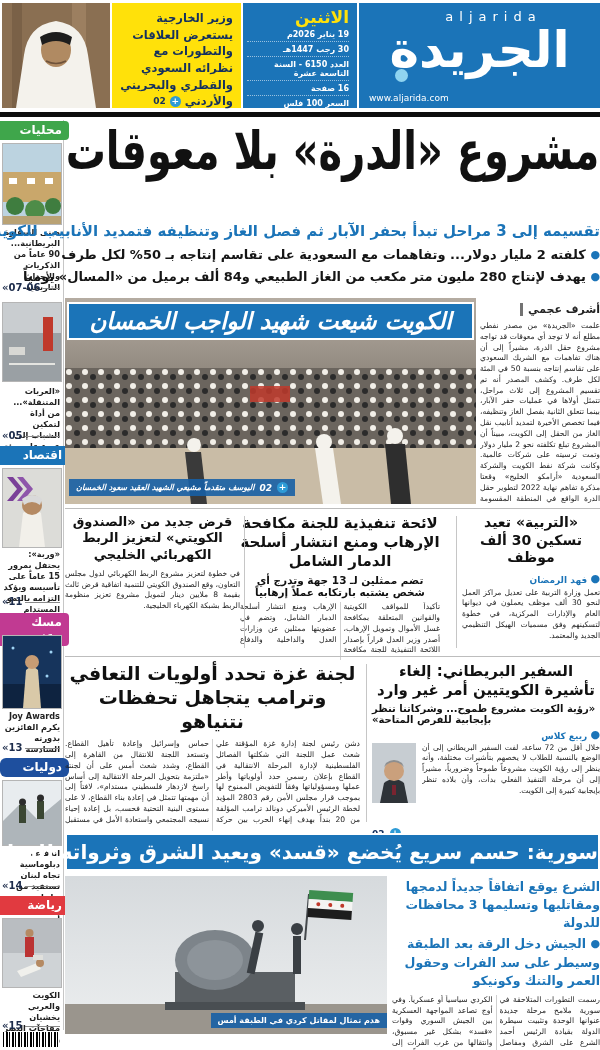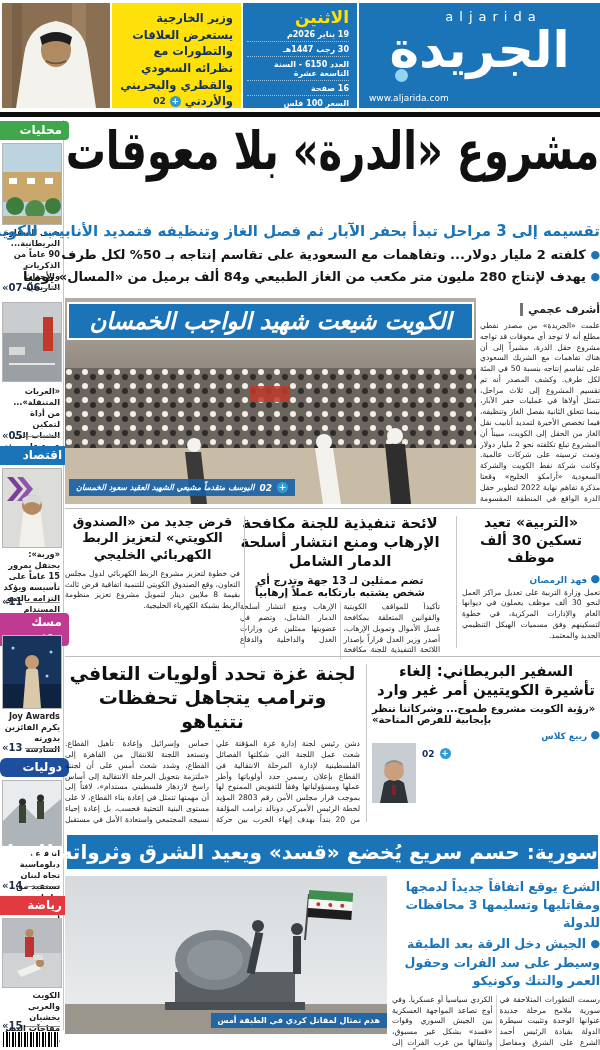--- a/index.html
+++ b/index.html
@@ -285,20 +285,21 @@
     <div style="position:relative;">
       <div style="float:left;width:44px;height:60px;margin:0 6px 2px 0;">
         <svg width="44" height="60" viewBox="0 0 44 60">
           <rect width="44" height="60" fill="#c7cdd2"></rect>
           <path d="M8,60 L12,40 Q22,32 32,40 L36,60 Z" fill="#2e3338"></path>
           <circle cx="22" cy="28" r="10" fill="#caa07c"></circle>
           <path d="M12,24 Q22,14 32,24 L30,20 Q22,14 14,20 Z" fill="#8e8e8e"></path>
           <rect x="20" y="42" width="4" height="10" fill="#7a2430"></rect>
         </svg>
       </div>
+      <div class="body-sm" style="height:78px;">خلال أقل من 72 ساعة، لفت السفير البريطاني إلى أن الوضع بالنسبة للطلاب لا يخصهم بتأشيرات مختلفة، وأنه ينظر إلى رؤية الكويت مشروعاً طموحاً وضرورياً، مشيراً إلى أن مرحلة التنفيذ الفعلي بدأت، وأن بلاده تنظر بإيجابية كبيرة إلى الكويت.</div>
     </div>
     <div style="text-align:left;margin-top:2px;">
       <span class="plus">+</span>
       <span class="pgnum">02</span>
     </div>
   </div>
 
   <div class="abs v-rule" style="left:366px;top:664px;height:158px;"></div>
 
   <div class="abs" style="left:65px;top:662px;width:295px;height:164px;">

